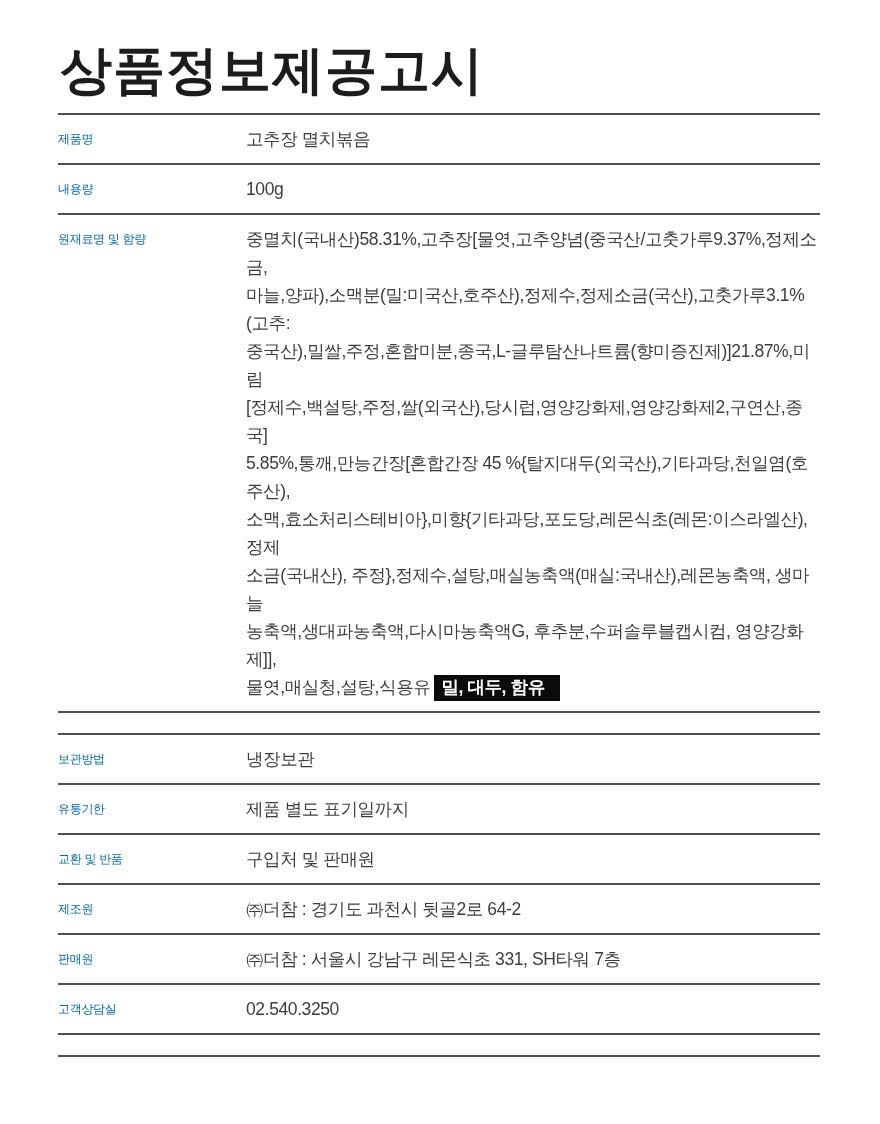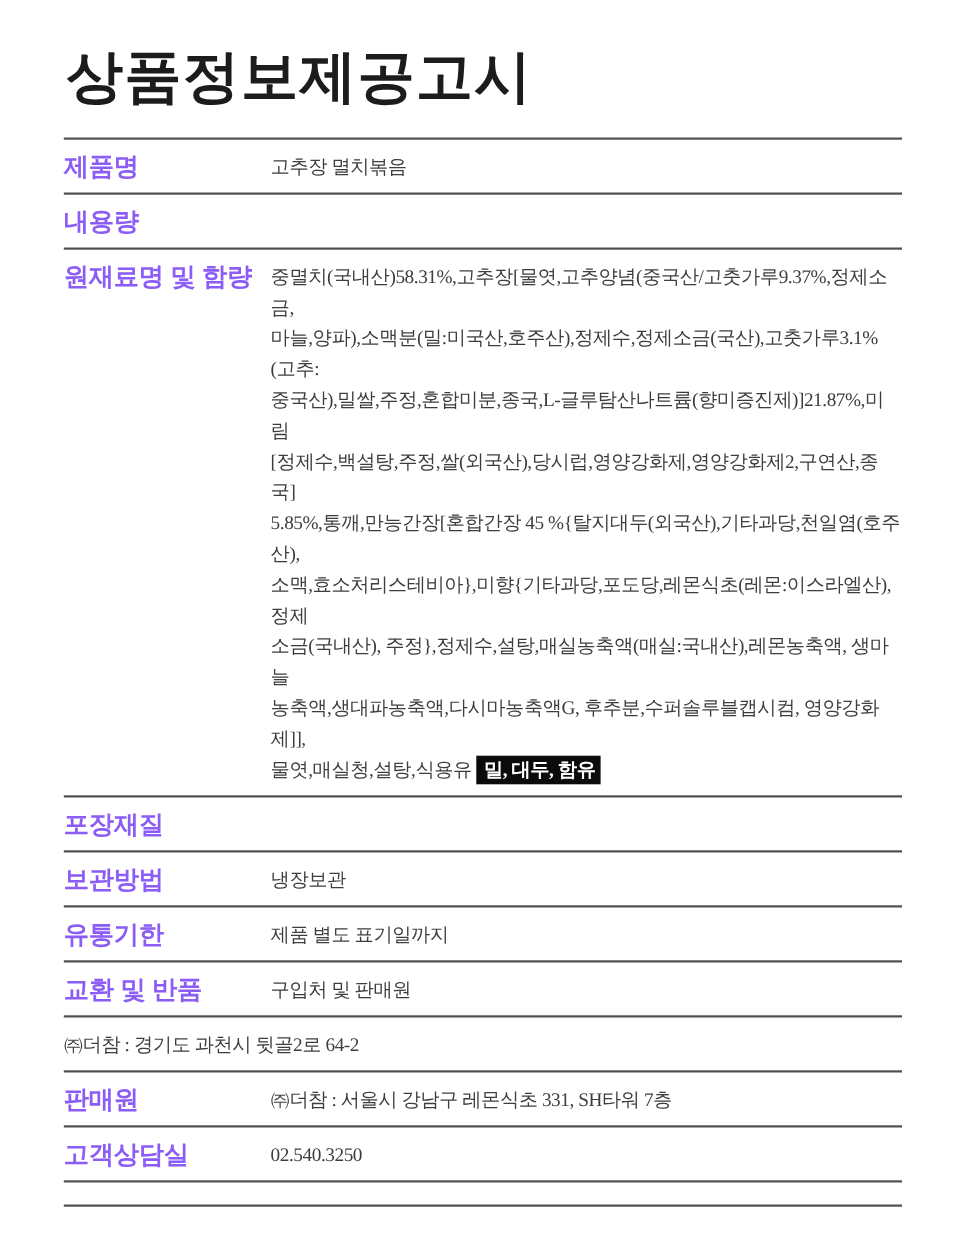--- a/index.html
+++ b/index.html
@@ -17,58 +17,57 @@
   .page {
     padding: 0 60px 0 58px;
   }
   .page-title {
     font-family: "Liberation Serif", "DejaVu Serif", serif;
     font-size: 52px;
     font-weight: 700;
     color: #1c1c1c;
     letter-spacing: 1px;
     margin: 0;
-    padding: 42px 0 26px 2px;
+    padding: 42px 0 14px 2px;
     line-height: 1.1;
   }
   .info-table {
     border-bottom: 2px solid #4e4e4e;
   }
   .row {
     display: flex;
     align-items: flex-start;
     border-top: 2px solid #4e4e4e;
     padding: 10px 0;
   }
   .row-label {
     flex: 0 0 188px;
-    font-size: 23px;
-    font-weight: 700;
-    color: #8b5cf6;
+    font-size: 12px;
+    font-weight: 400;
+    color: #0369a1;
     line-height: 28px;
     letter-spacing: -0.3px;
   }
   .row-value {
     flex: 1;
     font-size: 17.5px;
     font-weight: 400;
     color: #3d3d3d;
     line-height: 28px;
     letter-spacing: -0.4px;
     white-space: pre-line;
-    font-family: Liberation Serif, serif;
   }
   .allergy-badge {
     display: inline-block;
     background: #0b0b0b;
     color: #ffffff;
     font-weight: 700;
     font-size: 17.5px;
     line-height: 24px;
-    padding: 0 5px 2px 7px;
+    padding: 0 15px 2px 7px;
     margin-left: 4px;
     white-space: nowrap;
   }
 </style>
 </head>
 <body>
 
 <div class="page">
 
   <h1 class="page-title">상품정보제공고시</h1>
@@ -76,55 +75,56 @@
   <div class="info-table">
 
     <div class="row">
       <div class="row-label">제품명</div>
       <div class="row-value">고추장 멸치볶음</div>
     </div>
 
 
     <div class="row">
       <div class="row-label">내용량</div>
+      <div class="row-value">100g</div>
     </div>
 
     <div class="row">
       <div class="row-label">원재료명 및 함량</div>
       <div class="row-value"><span>중멸치(국내산)58.31%,고추장[물엿,고추양념(중국산/고춧가루9.37%,정제소금,
 마늘,양파),소맥분(밀:미국산,호주산),정제수,정제소금(국산),고춧가루3.1%(고추:
 중국산),밀쌀,주정,혼합미분,종국,L-글루탐산나트륨(향미증진제)]21.87%,미림
 [정제수,백설탕,주정,쌀(외국산),당시럽,영양강화제,영양강화제2,구연산,종국]
 5.85%,통깨,만능간장[혼합간장 45 %{탈지대두(외국산),기타과당,천일염(호주산),
 소맥,효소처리스테비아},미향{기타과당,포도당,레몬식초(레몬:이스라엘산),정제
 소금(국내산), 주정},정제수,설탕,매실농축액(매실:국내산),레몬농축액, 생마늘
 농축액,생대파농축액,다시마농축액G, 후추분,수퍼솔루블캡시컴, 영양강화제]],
 물엿,매실청,설탕,식용유</span><span class="allergy-badge">밀, 대두, 함유</span></div>
     </div>
 
     <div class="row">
-      <div class="row-label">포장재질</div>
     </div>
 
     <div class="row">
       <div class="row-label">보관방법</div>
       <div class="row-value">냉장보관</div>
     </div>
 
     <div class="row">
       <div class="row-label">유통기한</div>
       <div class="row-value">제품 별도 표기일까지</div>
     </div>
 
     <div class="row">
       <div class="row-label">교환 및 반품</div>
       <div class="row-value">구입처 및 판매원</div>
     </div>
 
     <div class="row">
+      <div class="row-label">제조원</div>
       <div class="row-value">㈜더참 : 경기도 과천시 뒷골2로 64-2</div>
     </div>
 
     <div class="row">
       <div class="row-label">판매원</div>
       <div class="row-value">㈜더참 : 서울시 강남구 레몬식초 331, SH타워 7층</div>
     </div>
 
     <div class="row">
       <div class="row-label">고객상담실</div>

